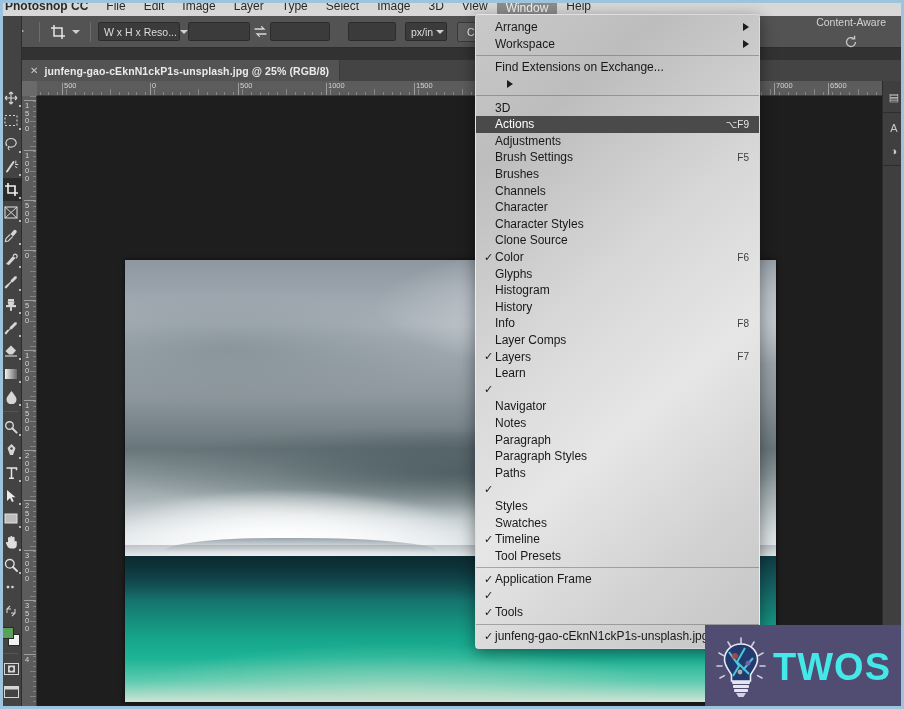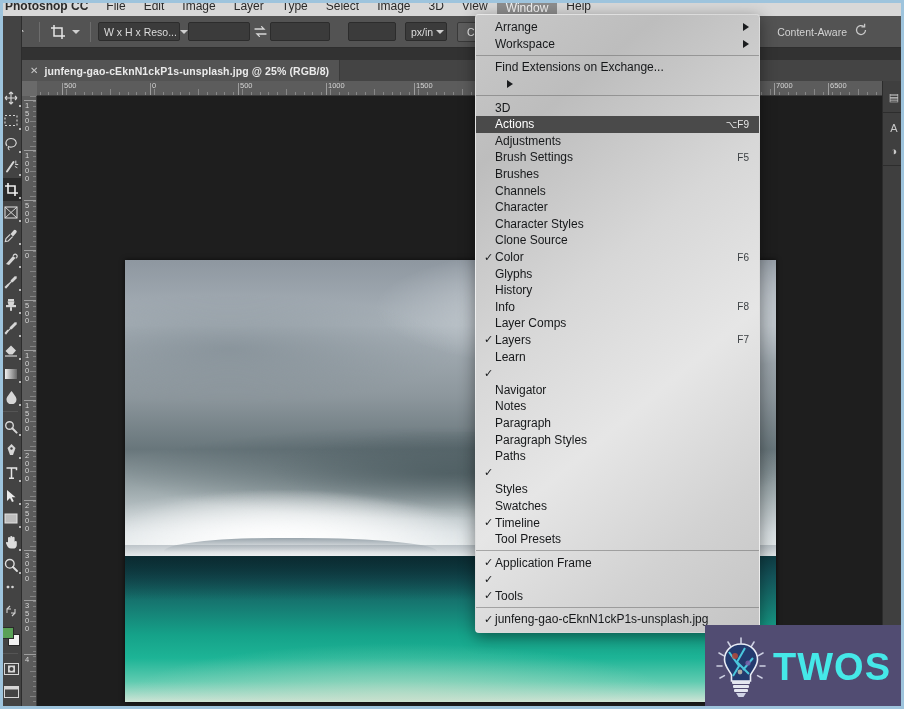--- a/index.html
+++ b/index.html
@@ -89,22 +89,22 @@
     border:1px solid #3a3a3a;
     border-radius:2px;
     height:20px;
     color:#e8e8e8;
     font-size:10.5px;
     display:flex; align-items:center; justify-content:center;
     padding: 0 9px;
   }
   .swap-icon { width:20px; display:flex; align-items:center; justify-content:center; }
   .right-opts {
-    position:absolute; right: 36px; top:0; height:32px;
-    display:flex; align-items:center; gap:7px;
+    position:absolute; right: 18px; top:0; height:32px;
+    display:flex; align-items:center; gap:7px;flex-direction:column;
   }
   .right-opts .ca-label { color:#d2d2d2; font-size:10.5px; }
 
   
   .tabbar {
     position:absolute; top:60px; left:22px;
     width: 882px; height: 21px;
     background:#444; 
     z-index: 9;
   }
@@ -960,20 +960,24 @@
         <span class="chk">✓</span>
         <span class="lbl">Color</span>
         <span class="shortcut">F6</span>
       </div>
       <div class="menu-row">
         <span class="chk"></span>
         <span class="lbl">Glyphs</span>
       </div>
       <div class="menu-row">
         <span class="chk"></span>
+        <span class="lbl">Histogram</span>
+      </div>
+      <div class="menu-row">
+        <span class="chk"></span>
         <span class="lbl">History</span>
       </div>
       <div class="menu-row">
         <span class="chk"></span>
         <span class="lbl">Info</span>
         <span class="shortcut">F8</span>
       </div>
       <div class="menu-row">
         <span class="chk"></span>
         <span class="lbl">Layer Comps</span>

